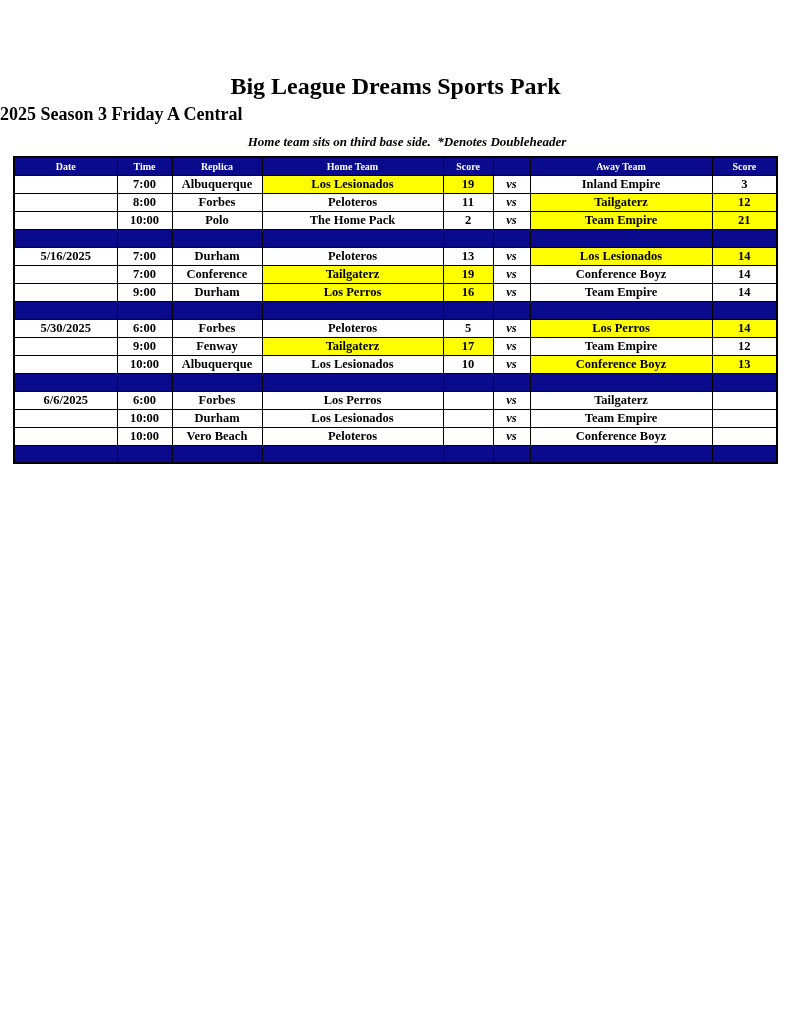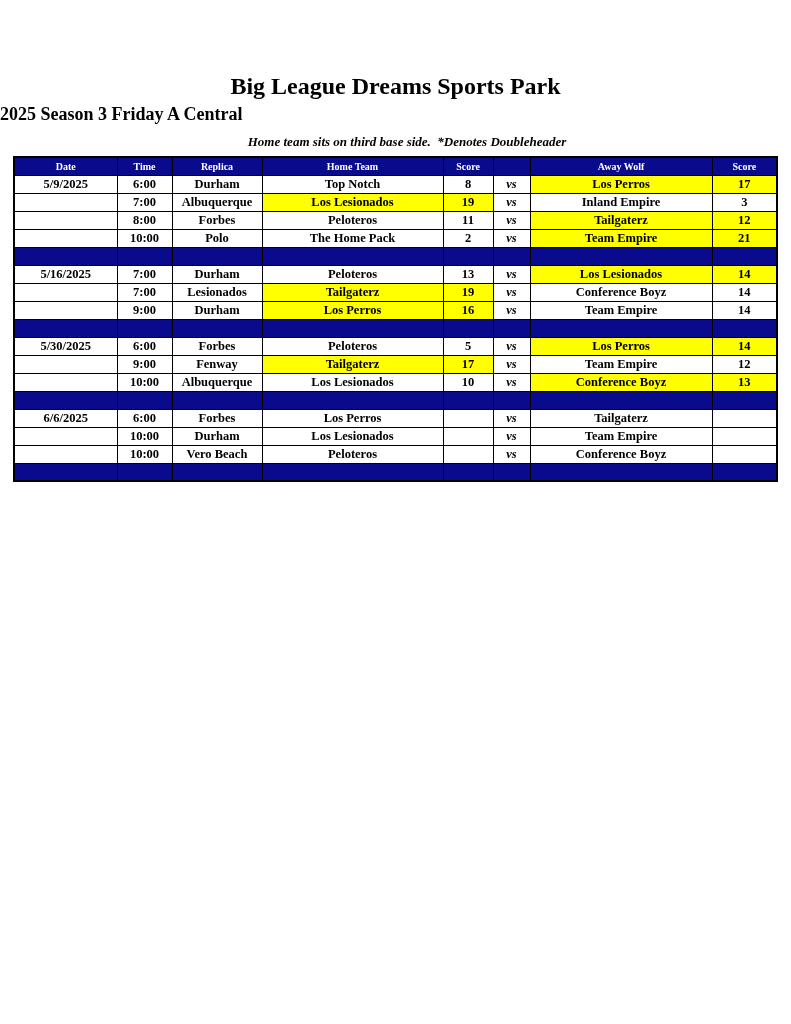--- a/index.html
+++ b/index.html
@@ -64,36 +64,26 @@
         <col style="width:65px">
     </colgroup>
     <thead>
       <tr>
         <th>Date</th>
         <th>Time</th>
         <th>Replica</th>
         <th>Home Team</th>
         <th>Score</th>
         <th></th>
-        <th>Away Wolf</th>
+        <th>Away Team</th>
         <th>Score</th>
       </tr>
     </thead>
     <tbody>
         <tr>
-          <td>5/9/2025</td>
-          <td>6:00</td>
-          <td>Durham</td>
-          <td>Top Notch</td>
-          <td>8</td>
-          <td class="vs">vs</td>
-          <td class="win">Los Perros</td>
-          <td class="win">17</td>
-        </tr>
-        <tr>
           <td></td>
           <td>7:00</td>
           <td>Albuquerque</td>
           <td class="win">Los Lesionados</td>
           <td class="win">19</td>
           <td class="vs">vs</td>
           <td>Inland Empire</td>
           <td>3</td>
         </tr>
         <tr>
@@ -132,21 +122,21 @@
           <td>Durham</td>
           <td>Peloteros</td>
           <td>13</td>
           <td class="vs">vs</td>
           <td class="win">Los Lesionados</td>
           <td class="win">14</td>
         </tr>
         <tr>
           <td></td>
           <td>7:00</td>
-          <td>Lesionados</td>
+          <td>Conference</td>
           <td class="win">Tailgaterz</td>
           <td class="win">19</td>
           <td class="vs">vs</td>
           <td>Conference Boyz</td>
           <td>14</td>
         </tr>
         <tr>
           <td></td>
           <td>9:00</td>
           <td>Durham</td>

